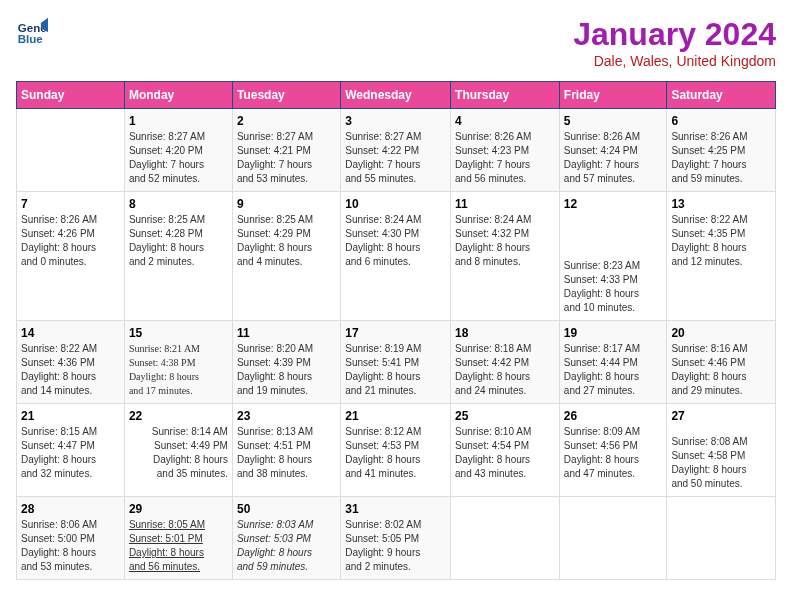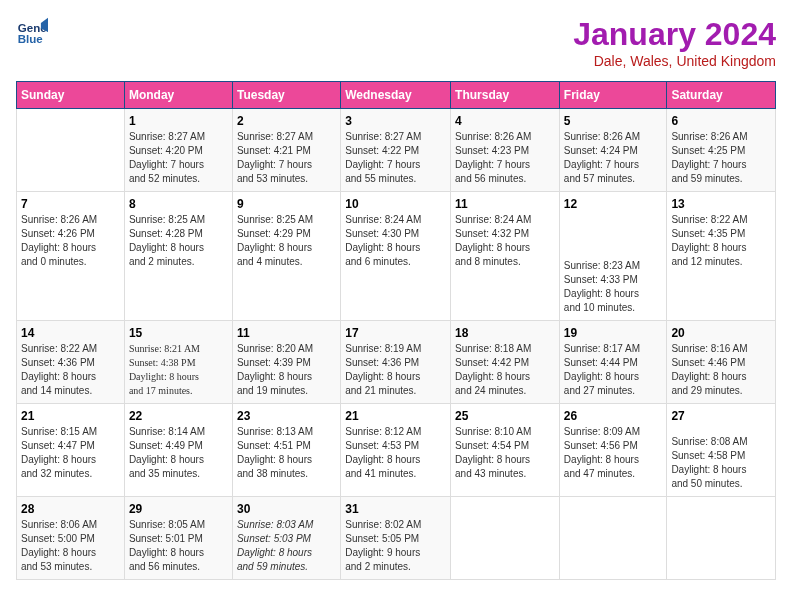--- a/index.html
+++ b/index.html
@@ -228,21 +228,21 @@
         <td>
           <span class="day-number">11</span>
           <div class="day-detail" style="white-space: pre-line;">Sunrise: 8:20 AM
 Sunset: 4:39 PM
 Daylight: 8 hours
 and 19 minutes.</div>
         </td>
         <td>
           <span class="day-number">17</span>
           <div class="day-detail" style="white-space: pre-line;">Sunrise: 8:19 AM
-Sunset: 4:36 PM
+Sunset: 5:41 PM
 Daylight: 8 hours
 and 21 minutes.</div>
         </td>
         <td>
           <span class="day-number">18</span>
           <div class="day-detail" style="white-space: pre-line;">Sunrise: 8:18 AM
 Sunset: 4:42 PM
 Daylight: 8 hours
 and 24 minutes.</div>
         </td>
@@ -264,21 +264,21 @@
       <tr>
         <td>
           <span class="day-number">21</span>
           <div class="day-detail" style="white-space: pre-line;">Sunrise: 8:15 AM
 Sunset: 4:47 PM
 Daylight: 8 hours
 and 32 minutes.</div>
         </td>
         <td>
           <span class="day-number">22</span>
-          <div class="day-detail" style="white-space: pre-line;">Sunrise: 8:14 AM
+          <div class="day-detail" style="white-space: pre-line; text-align: right;">Sunrise: 8:14 AM
 Sunset: 4:49 PM
 Daylight: 8 hours
 and 35 minutes.</div>
         </td>
         <td>
           <span class="day-number">23</span>
           <div class="day-detail" style="white-space: pre-line;">Sunrise: 8:13 AM
 Sunset: 4:51 PM
 Daylight: 8 hours
 and 38 minutes.</div>
@@ -315,27 +315,27 @@
       <tr>
         <td>
           <span class="day-number">28</span>
           <div class="day-detail" style="white-space: pre-line;">Sunrise: 8:06 AM
 Sunset: 5:00 PM
 Daylight: 8 hours
 and 53 minutes.</div>
         </td>
         <td>
           <span class="day-number">29</span>
-          <div class="day-detail" style="white-space: pre-line;">Sunrise: 8:05 AM
+          <div class="day-detail" style="white-space: pre-line; text-decoration: underline;">Sunrise: 8:05 AM
 Sunset: 5:01 PM
 Daylight: 8 hours
 and 56 minutes.</div>
         </td>
         <td>
-          <span class="day-number">30</span>
+          <span class="day-number">50</span>
           <div class="day-detail" style="white-space: pre-line; font-style: italic;">Sunrise: 8:03 AM
 Sunset: 5:03 PM
 Daylight: 8 hours
 and 59 minutes.</div>
         </td>
         <td>
           <span class="day-number">31</span>
           <div class="day-detail" style="white-space: pre-line;">Sunrise: 8:02 AM
 Sunset: 5:05 PM
 Daylight: 9 hours

